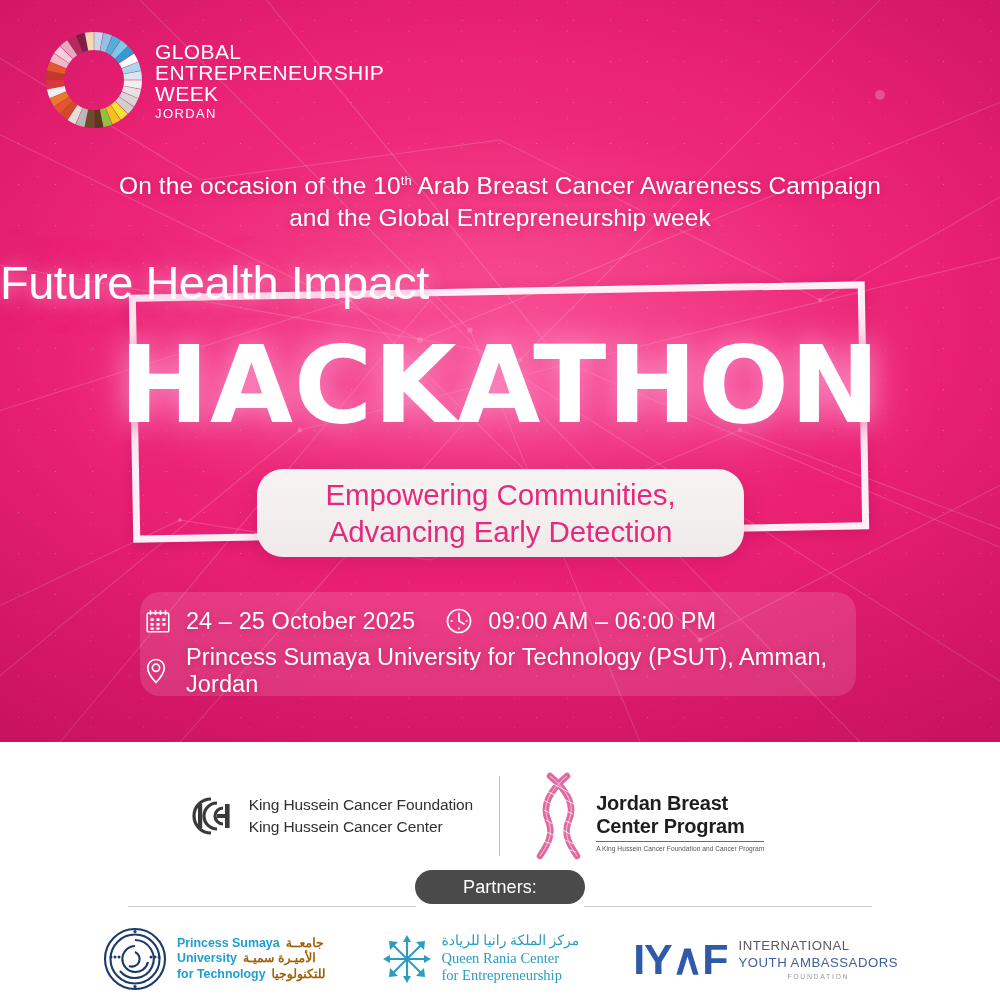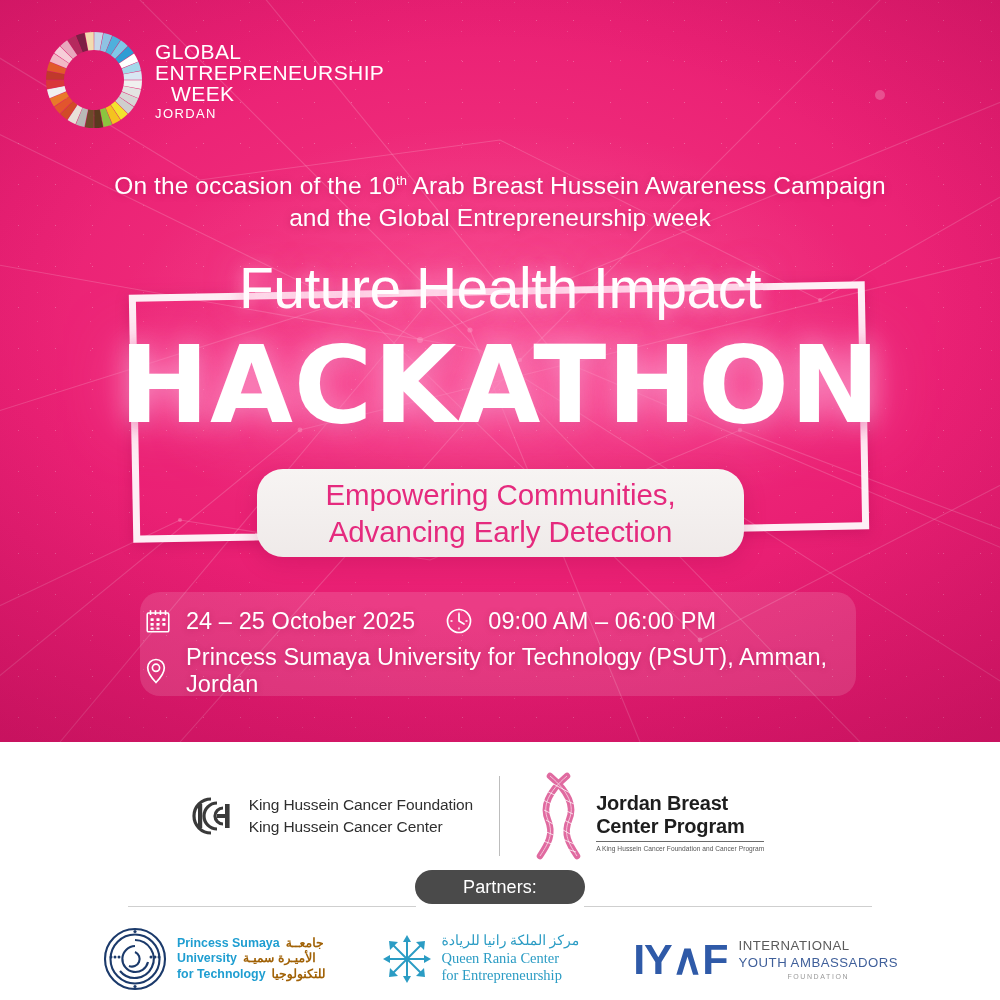--- a/index.html
+++ b/index.html
@@ -30,21 +30,21 @@
   }
   .hero-vig { position:absolute; inset:0;
     background: radial-gradient(ellipse 78% 70% at 50% 45%, rgba(255,255,255,0) 55%, rgba(160,10,70,.30) 100%); }
 
   
   .gew { position:absolute; left:44px; top:30px; display:flex; align-items:center; gap:11px; }
   .gew-ring { width:100px; height:100px; flex:0 0 auto; }
   .gew-txt { color:#fff; line-height:1.0; letter-spacing:.4px; }
   .gew-l1 { font-size:21px; }
   .gew-l2 { font-size:21px; }
-  .gew-l3 { font-size:21px;margin-left:16px; }
+  .gew-l3 { font-size:21px; }
   .gew-l4 { font-size:13px; letter-spacing:1.4px; margin-top:3px; }
 
   
   .occasion {
     position:absolute; left:0; top:170px; width:1000px; text-align:center;
     color:#fff; font-size:24.5px; line-height:1.3; font-weight:400;
     letter-spacing:.1px;
     text-shadow:0 1px 7px rgba(140,0,60,.35);
   }
   .occasion sup { font-size:13px; vertical-align:super; }
@@ -52,22 +52,22 @@
   
   .frame {
     position:absolute; left:131px; top:288px; width:736px; height:248px;
     border:7px solid rgba(255,255,255,.93);
     transform: rotate(-1.05deg);
     box-shadow:0 3px 14px rgba(150,0,70,.28);
   }
 
   
   .title-1 {
-    position:absolute; left:0; top:255px; width:1000px; text-align:center;
-    color:#fff; font-size:57px; font-weight:400; letter-spacing:-.5px;
+    position:absolute; left:0; top:255px; width:1000px; 
+    color:#fff; font-size:47px; font-weight:400; letter-spacing:-.5px;
     text-shadow:0 2px 16px rgba(255,160,205,.75), 0 0 34px rgba(255,140,195,.55);
   }
   .title-2 {
     position:absolute; left:0; top:324px; width:1000px; text-align:center;
     color:#fff;
     font-family:"DejaVu Sans", sans-serif;
     font-size:104px; font-weight:bold;
     letter-spacing:1px;
     transform: scaleX(1.03) scaleY(1.02);
     text-shadow:0 0 26px rgba(255,150,200,.95), 0 0 58px rgba(255,120,185,.75), 0 4px 16px rgba(180,10,85,.35);
@@ -233,21 +233,21 @@
       <div class="gew-txt">
         <div class="gew-l1">GLOBAL</div>
         <div class="gew-l2">ENTREPRENEURSHIP</div>
         <div class="gew-l3">WEEK</div>
         <div class="gew-l4">JORDAN</div>
       </div>
     </div>
 
     <div class="occasion">
       <div>
-        <span>On the occasion of the 10</span><sup>th</sup><span> Arab Breast Hussein Awareness Campaign</span>
+        <span>On the occasion of the 10</span><sup>th</sup><span> Arab Breast Cancer Awareness Campaign</span>
       </div>
       <div>and the Global Entrepreneurship week</div>
     </div>
 
     <div class="frame"></div>
 
     <div class="title-1">Future Health Impact</div>
     <div class="title-2">HACKATHON</div>
 
     <div class="tagline">

